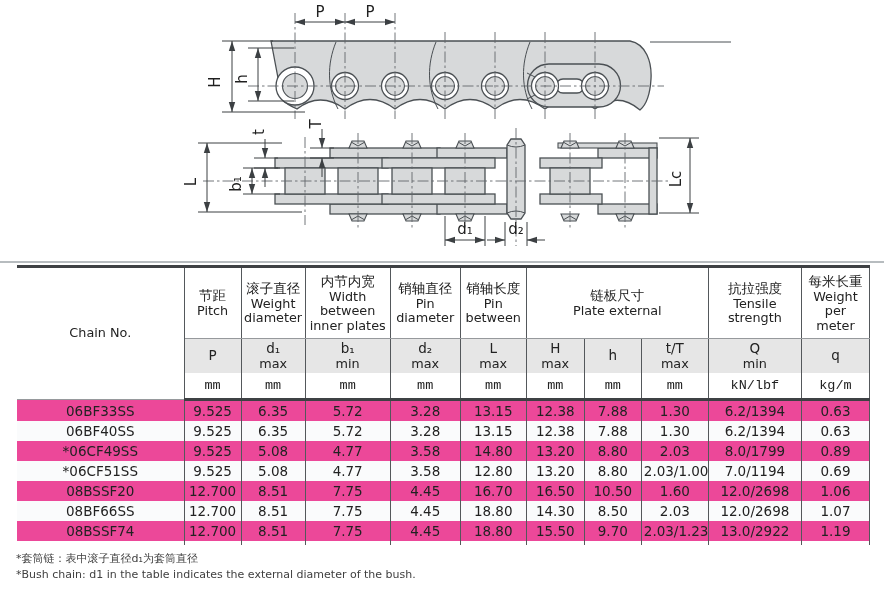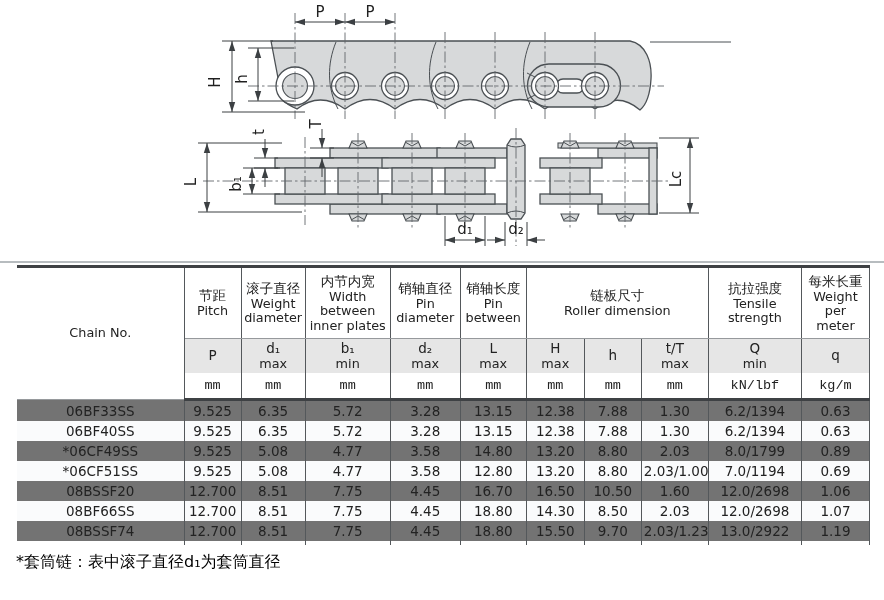--- a/index.html
+++ b/index.html
@@ -17,26 +17,26 @@
              text-align:center;vertical-align:middle;font-weight:normal;overflow:hidden;}
   tr.hrow1 th{height:70px;background:#ffffff;border-bottom:1px solid #96999c;}
   th.chain-no{background:#ffffff;border-bottom:3px solid #3e4144;}
   tr.hrow2 th{height:34px;background:#e6e6e6;}
   tr.hrow3 th{height:25px;background:#ffffff;border-bottom:3px solid #3e4144;font-family:Liberation Mono, monospace;}
   .zh{display:block;font-size:13.5px;line-height:1.25;}
   .en{display:block;font-size:12.8px;line-height:1.12;}
   .sym{display:block;font-size:13.5px;line-height:1.15;}
   .sub{display:block;font-size:12.8px;line-height:1.1;}
   tr.drow td{height:20px;line-height:20px;font-size:13.5px;}
-  tr.stripe{background:#737373;}
+  tr.stripe{background:#ec4899;}
   tr.plain{background:#fafbfc;}
   tr.ghost td{height:4px;background:#ffffff;border-right:1.5px solid #54585b;}
 
   
-  .footnotes{position:absolute;left:16px;top:551px;font-size:16px;line-height:1.42;color:#000000;}
+  .footnotes{position:absolute;left:16px;top:551px;font-size:11px;line-height:1.42;color:#404040;}
   .footnotes div{white-space:nowrap;}
 
   
   .fillp{fill:#d7d9da;stroke:#4b5054;stroke-width:1.3;}
   .fillp2{fill:#d7d9da;stroke:#4b5054;stroke-width:1.1;}
   .whitep{fill:#ffffff;stroke:#4b5054;stroke-width:1.3;}
   .olth{fill:none;stroke:#4b5054;stroke-width:1;}
   .cl{fill:none;stroke:#63686c;stroke-width:0.9;stroke-dasharray:11 3 2.5 3;}
   .dim{fill:none;stroke:#3c4043;stroke-width:1;}
   .dimtxt{font-family:"DejaVu Sans","Liberation Sans",sans-serif;font-size:15px;fill:#1f1f1f;}
@@ -264,21 +264,21 @@
           <th>
               <span class="zh">销轴直径</span>
               <span class="en">Pin diameter</span>
             </th>
           <th>
               <span class="zh">销轴长度</span>
               <span class="en">Pin between</span>
             </th>
           <th colspan="3">
               <span class="zh">链板尺寸</span>
-              <span class="en">Roller dimension</span>
+              <span class="en">Plate external</span>
             </th>
           <th>
               <span class="zh">抗拉强度</span>
               <span class="en">Tensile strength</span>
             </th>
           <th>
               <span class="zh">每米长重</span>
               <span class="en">Weight per meter</span>
             </th>
         </tr>
@@ -437,15 +437,16 @@
             <td></td>
             <td></td>
             <td></td>
         </tr>
       </tbody>
     </table>
   </div>
 
   <div class="footnotes">
     <div>*套筒链：表中滚子直径d₁为套筒直径</div>
+    <div>*Bush chain: d1 in the table indicates the external diameter of the bush.</div>
   </div>
 
 </div>
 
 </body></html>

